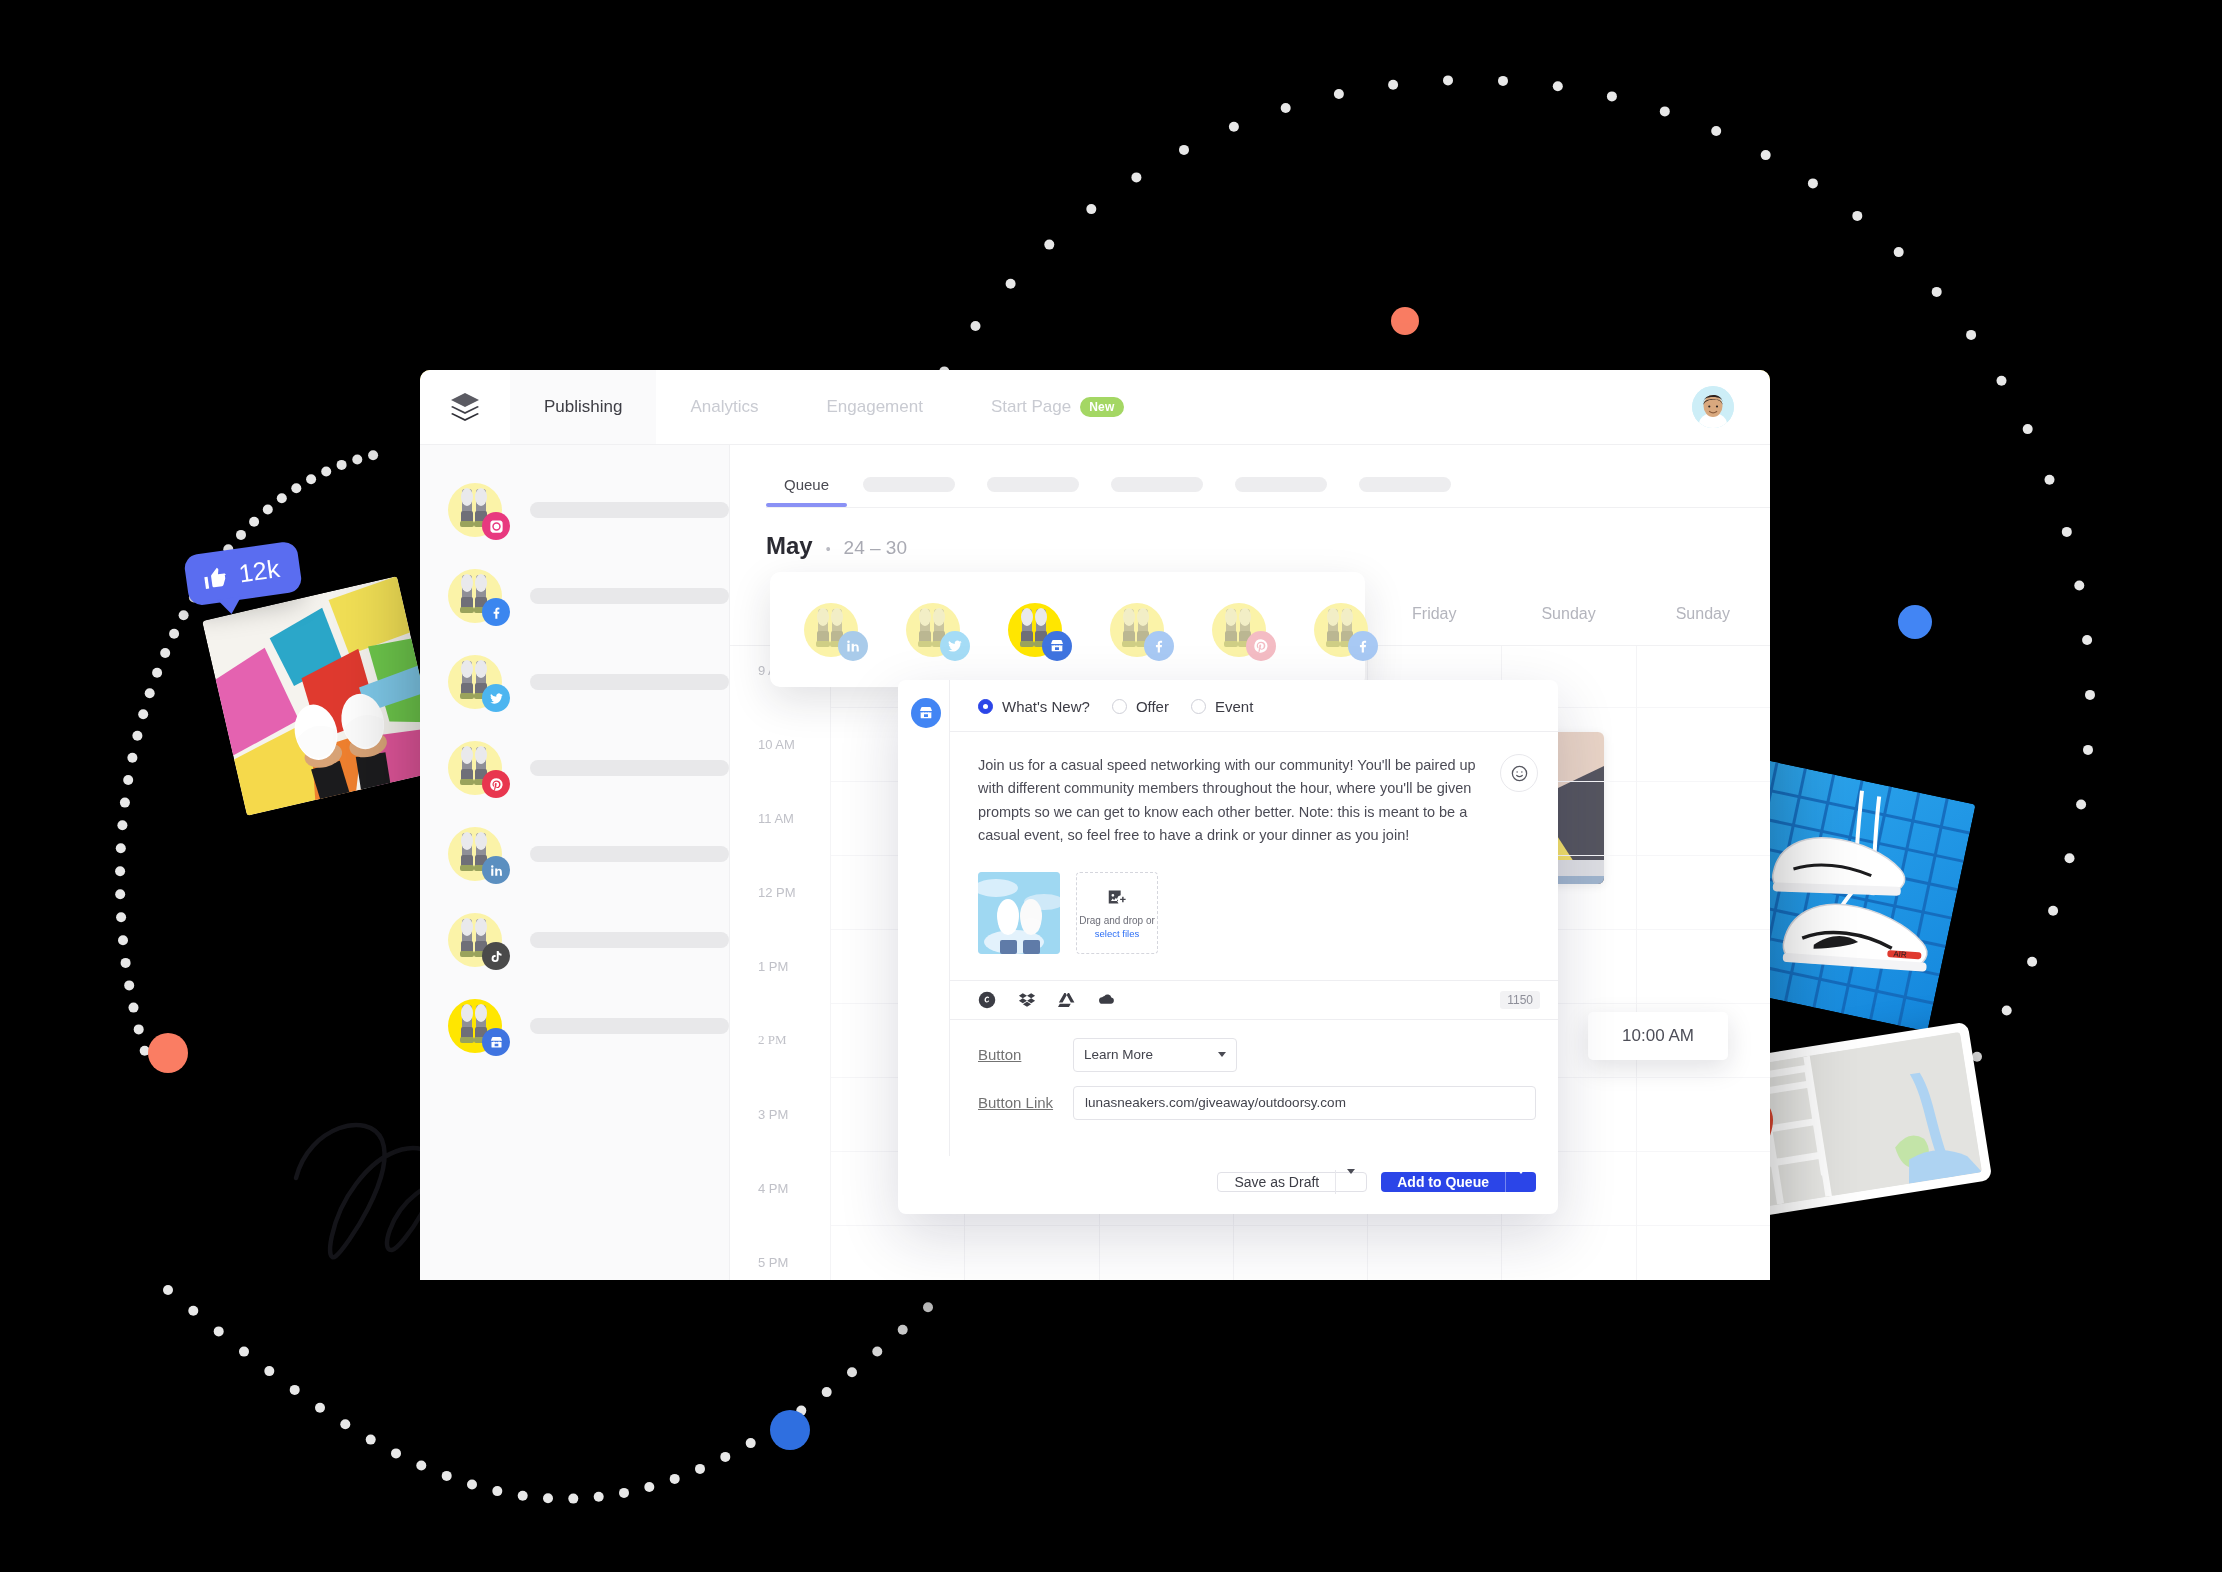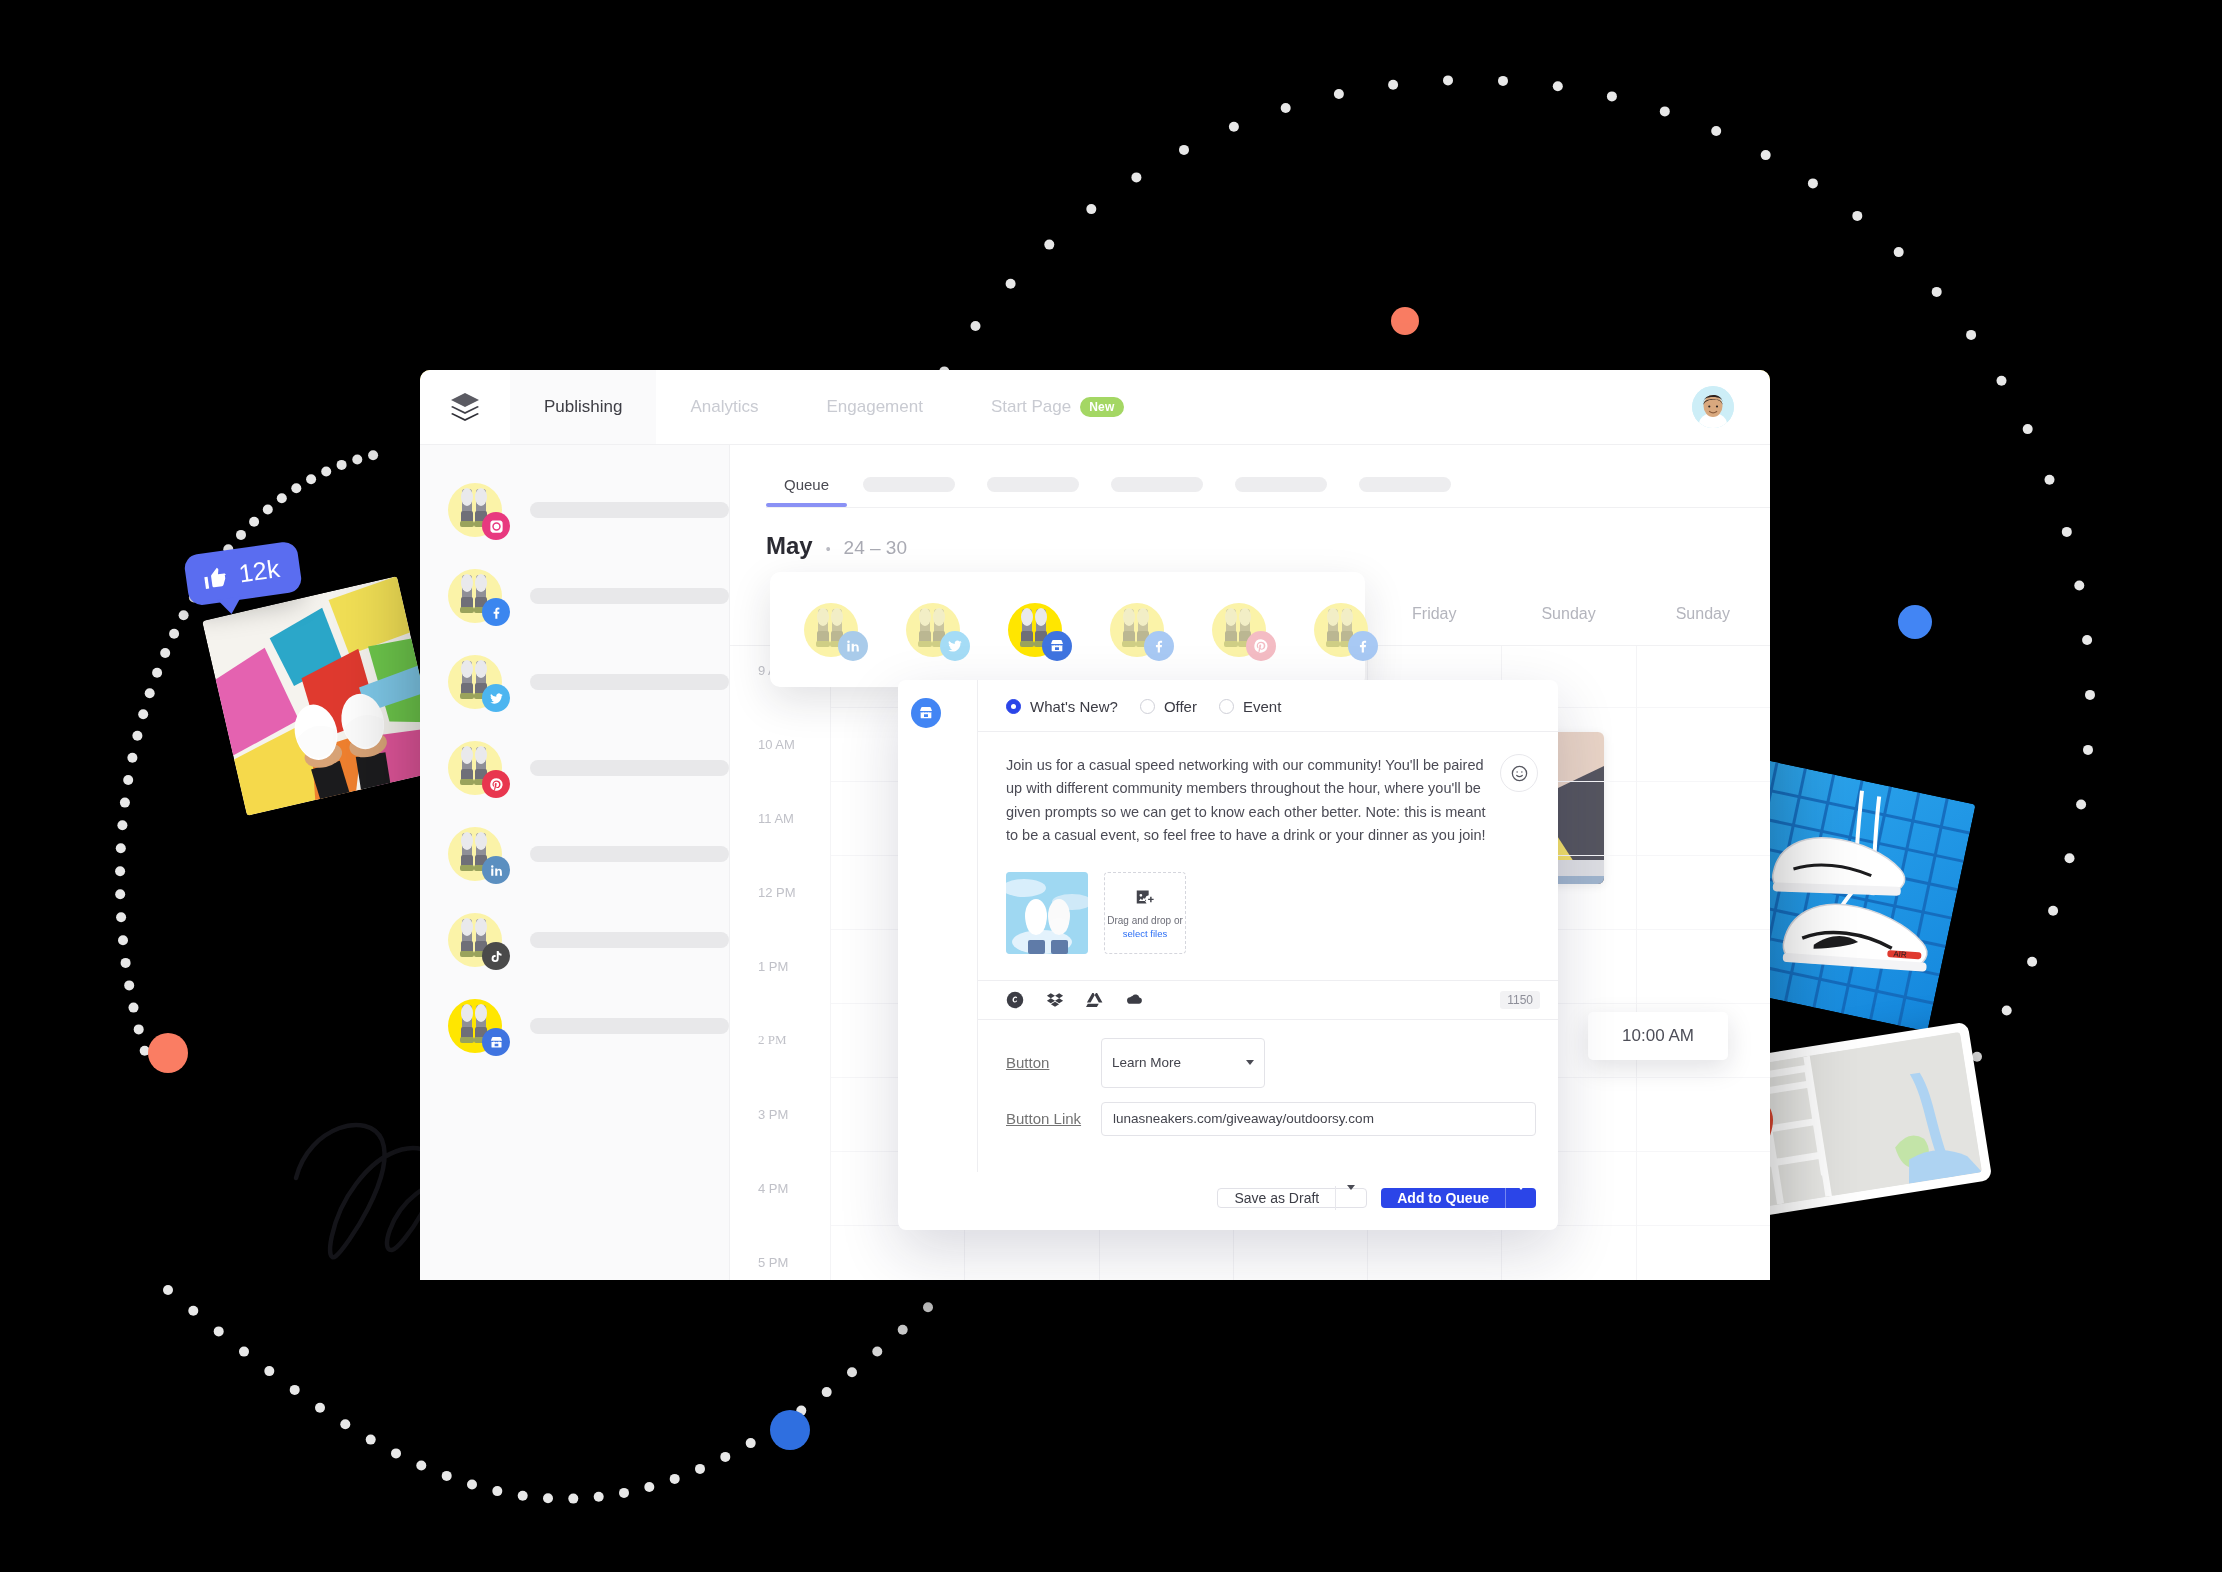--- a/index.html
+++ b/index.html
@@ -96,21 +96,21 @@
   .ava-sel .bdg { position:absolute; right:-10px; bottom:-4px; width:30px; height:30px; border-radius:50%;
                   display:flex; align-items:center; justify-content:center; }
   .ava-sel .bdg svg { width:16px; height:16px; fill:#fff; }
 
   
   .composer {
     position:absolute; left:898px; top:680px; width:660px; z-index:50;
     background:#fff; border-radius:8px; box-shadow:0 22px 60px rgba(25,25,60,.16);
     padding:0 0 0 0;
   }
-  .comp-inner { margin-left:79px; border-left:1px solid #eeeef1; }
+  .comp-inner { margin-left:51px; border-left:1px solid #eeeef1; }
   .comp-left-rail { position:absolute; left:0; top:0; width:55px; height:100%; }
   .rail-icon { position:absolute; left:13px; top:18px; width:30px; height:30px; border-radius:50%;
                background:#4285f4; display:flex; align-items:center; justify-content:center; }
   .rail-icon svg { width:16px; height:16px; fill:#fff; }
   .comp-types { display:flex; align-items:center; gap:22px; padding:18px 0 16px 28px; border-bottom:1px solid #eeeef1; }
   .radio { display:flex; align-items:center; gap:9px; font-size:15px; color:#3b3b44; cursor:pointer; }
   .radio .dot { width:15px; height:15px; border-radius:50%; border:1.5px solid #cfd0d8; background:#fff; position:relative; }
   .radio.sel .dot { border-color:#2b45e8; background:#2b45e8; }
   .radio.sel .dot::after { content:""; position:absolute; left:4.2px; top:4.2px; width:5px; height:5px;
                            border-radius:50%; background:#fff; }
@@ -127,21 +127,21 @@
   .dz-t1 { font-size:10px; color:#6c6d77; }
   .dz-t2 { font-size:9.5px; color:#2b6ef5; }
   .comp-attach { display:flex; align-items:center; gap:22px; padding:10px 18px 10px 28px;
                  border-top:1px solid #eeeef1; border-bottom:1px solid #eeeef1; }
   .attach-ic { width:18px; height:18px; display:flex; align-items:center; justify-content:center; cursor:pointer; }
   .attach-ic svg { width:18px; height:18px; fill:#3c3d45; }
   .char-count { margin-left:auto; font-size:12px; color:#8e8f99; background:#f2f2f4; padding:2px 7px; border-radius:3px; }
   .comp-fields { padding:18px 22px 22px 28px; }
   .field-row { display:flex; align-items:center; margin-bottom:14px; }
   .field-lbl { width:95px; font-size:15px; color:#737373; flex:0 0 auto;text-decoration:underline; }
-  .select-box { width:164px; height:50px; border:1px solid #e3e3e8; border-radius:4px; background:#fff;
+  .select-box { width:164px; height:34px; border:1px solid #e3e3e8; border-radius:4px; background:#fff;
                 display:flex; align-items:center; padding:0 10px; font-size:13.5px; color:#42434c; cursor:pointer; }
   .select-box .caret { margin-left:auto; width:0;height:0;border-left:4px solid transparent;
                        border-right:4px solid transparent;border-top:5px solid #4a4b54; }
   .link-input { flex:1; height:34px; border:1px solid #e3e3e8; border-radius:4px; background:#fff;
                 padding:0 11px; font-size:13.5px; color:#42434c; font-family:"Liberation Sans",sans-serif; }
   .comp-actions { display:flex; justify-content:flex-end; gap:14px; padding:16px 22px 22px 0; }
   .btn { height:20px; border-radius:4px; display:flex; align-items:center; font-size:14px; cursor:pointer; }
   .btn-ghost { border:1px solid #e1e1e7; background:#fff; color:#3c3d46; }
   .btn-ghost .lbl { padding:0 16px; }
   .btn-ghost .sp { width:1px; height:24px; background:#e7e7ec; }

